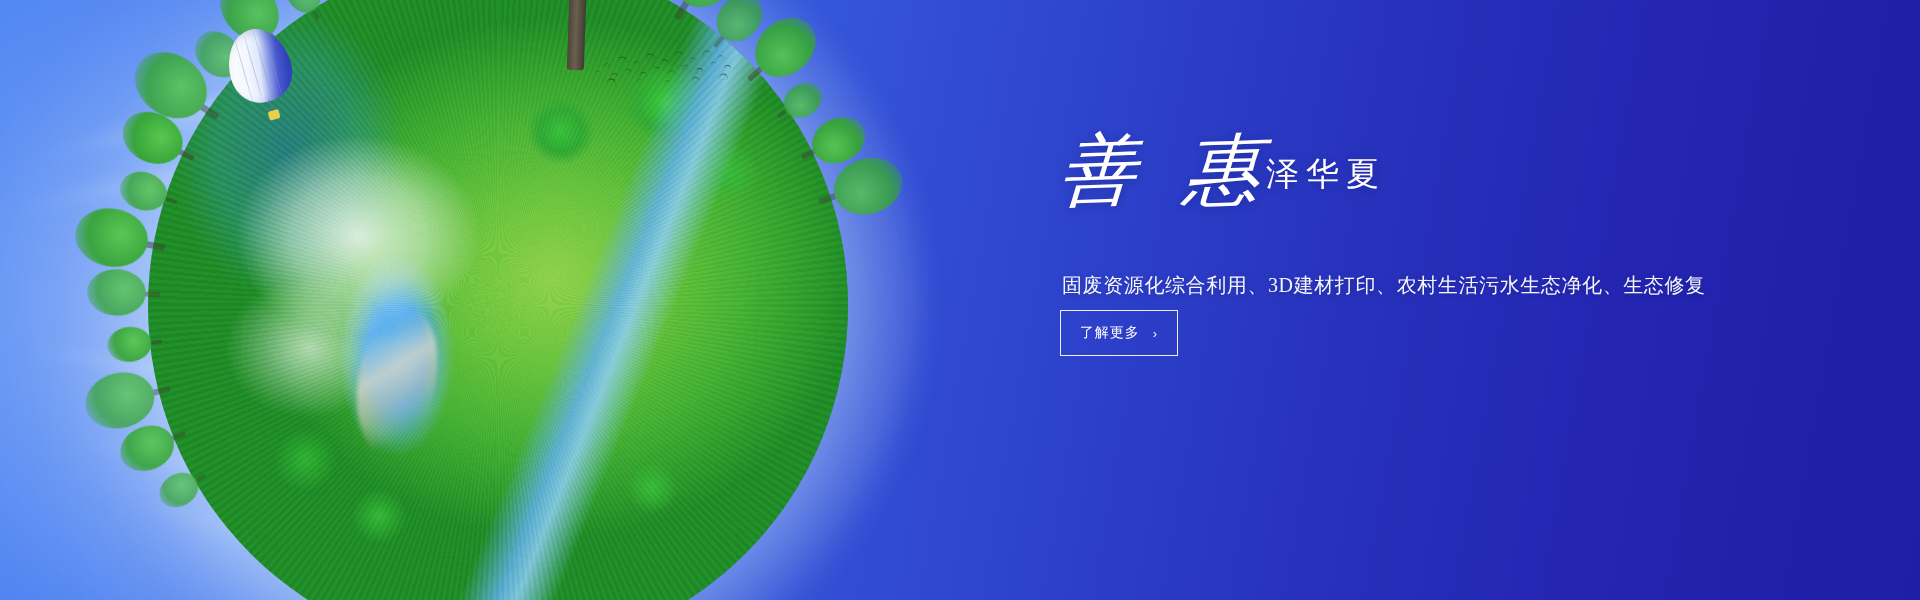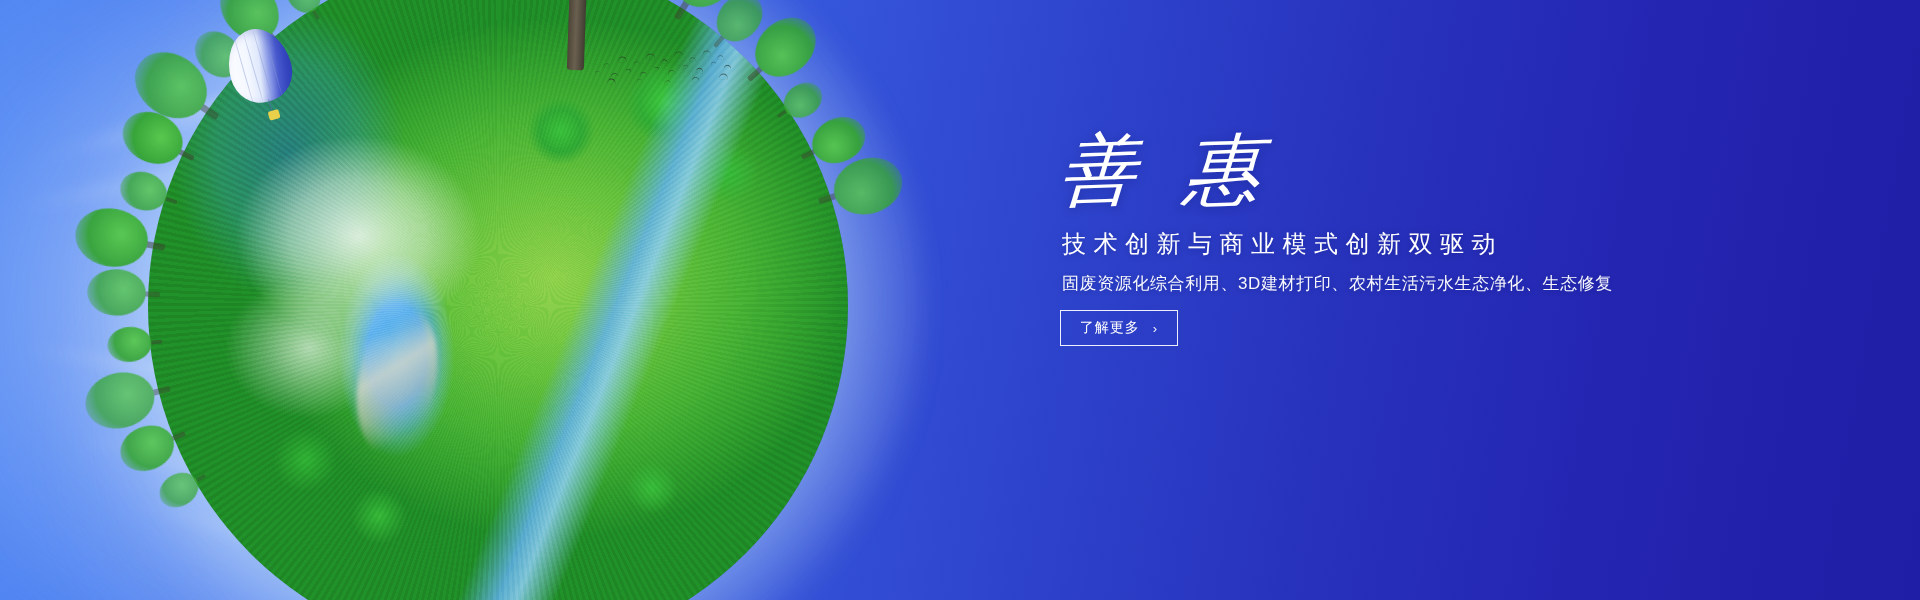--- a/index.html
+++ b/index.html
@@ -291,32 +291,33 @@
     font-size: 24px;
     color: #ffffff;
     letter-spacing: 7.5px;
     white-space: nowrap;
     text-shadow: 0 1px 6px rgba(10,20,90,0.30);
   }
   .tagline {
     position: absolute;
     left: 2px;
     top: 272px;
-    font-size: 17px;
+    font-size: 20px;
     color: rgba(255,255,255,0.96);
     letter-spacing: 0.6px;
     white-space: nowrap;
     text-shadow: 0 1px 5px rgba(10,20,90,0.28);
+    font-family: Liberation Serif, serif;
   }
   .cta {
     position: absolute;
     left: 0px;
     top: 310px;
     width: 118px;
-    height: 36px;
+    height: 46px;
     border: 1px solid rgba(255,255,255,0.92);
     background: transparent;
     color: #ffffff;
     font-size: 14px;
     letter-spacing: 1px;
     display: flex;
     align-items: center;
     justify-content: center;
     gap: 13px;
     cursor: pointer;
@@ -464,23 +465,23 @@
       <div class="bird" style="left: 100px; top: 29px; transform: rotate(-2deg) scale(1.11); opacity: 0.73;"></div>
       <div class="bird" style="left: 128px; top: 26px; transform: rotate(4deg) scale(1.29); opacity: 0.82;"></div>
     </div>
 
   <div class="copy">
 
     <div class="headline">
       <span class="hl-big">善</span>
       <span class="hl-gap"></span>
       <span class="hl-big">惠</span>
+      <span class="hl-small">泽华夏</span>
     </div>
 
-    <div class="subtitle">技术创新与商业模式创新双驱动</div>
     <div class="tagline">固废资源化综合利用、3D建材打印、农村生活污水生态净化、生态修复</div>
 
     <button class="cta">
       <span>了解更多</span>
       <span class="chev">›</span>
     </button>
 
   </div>
 </div>
 

